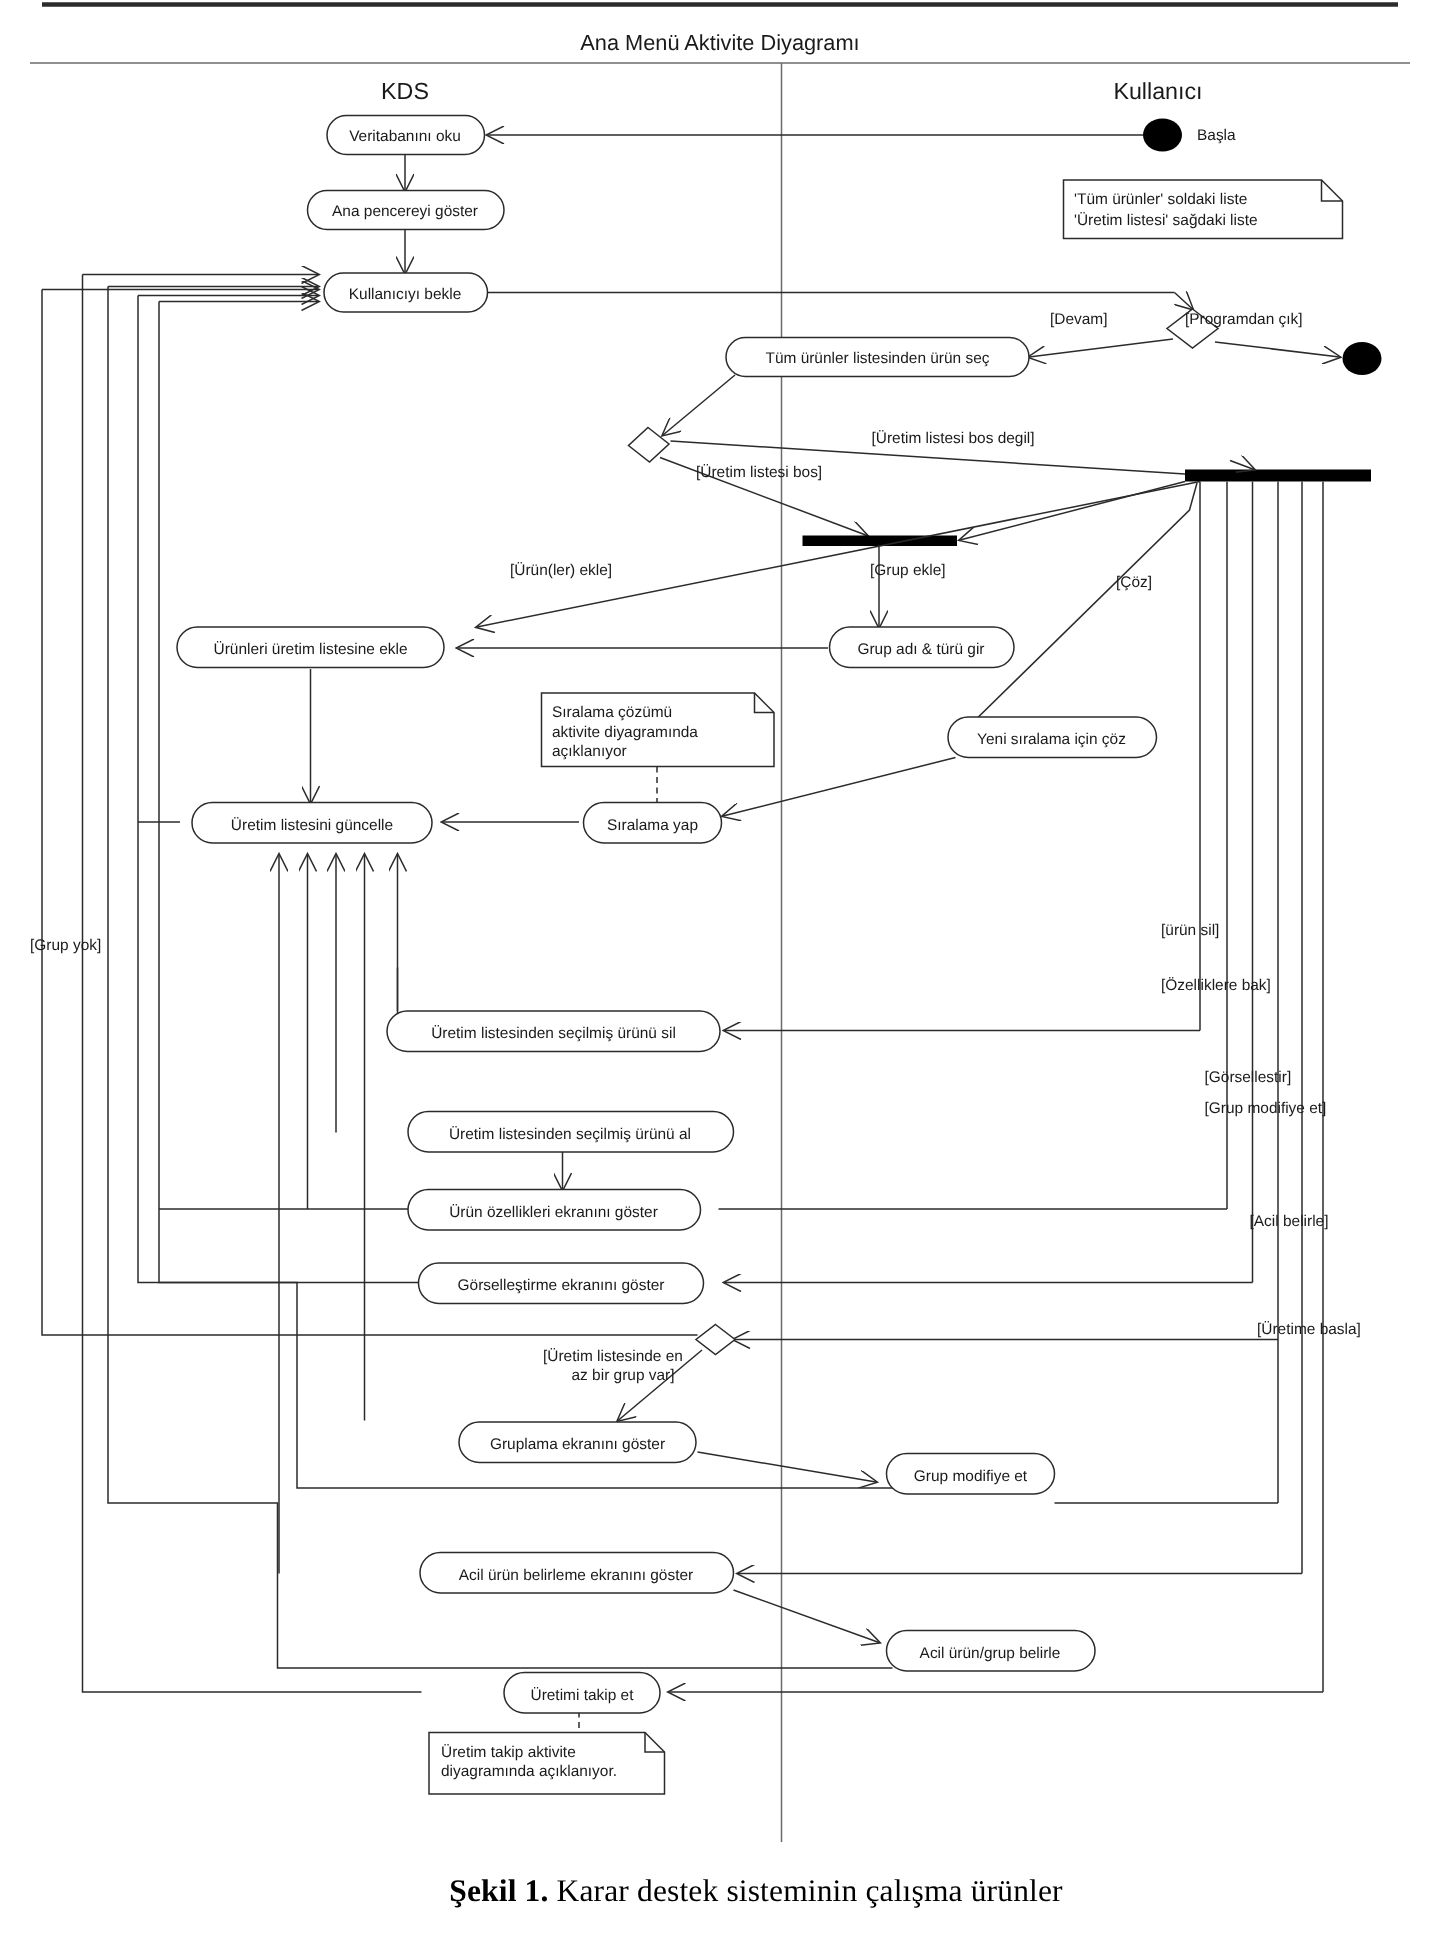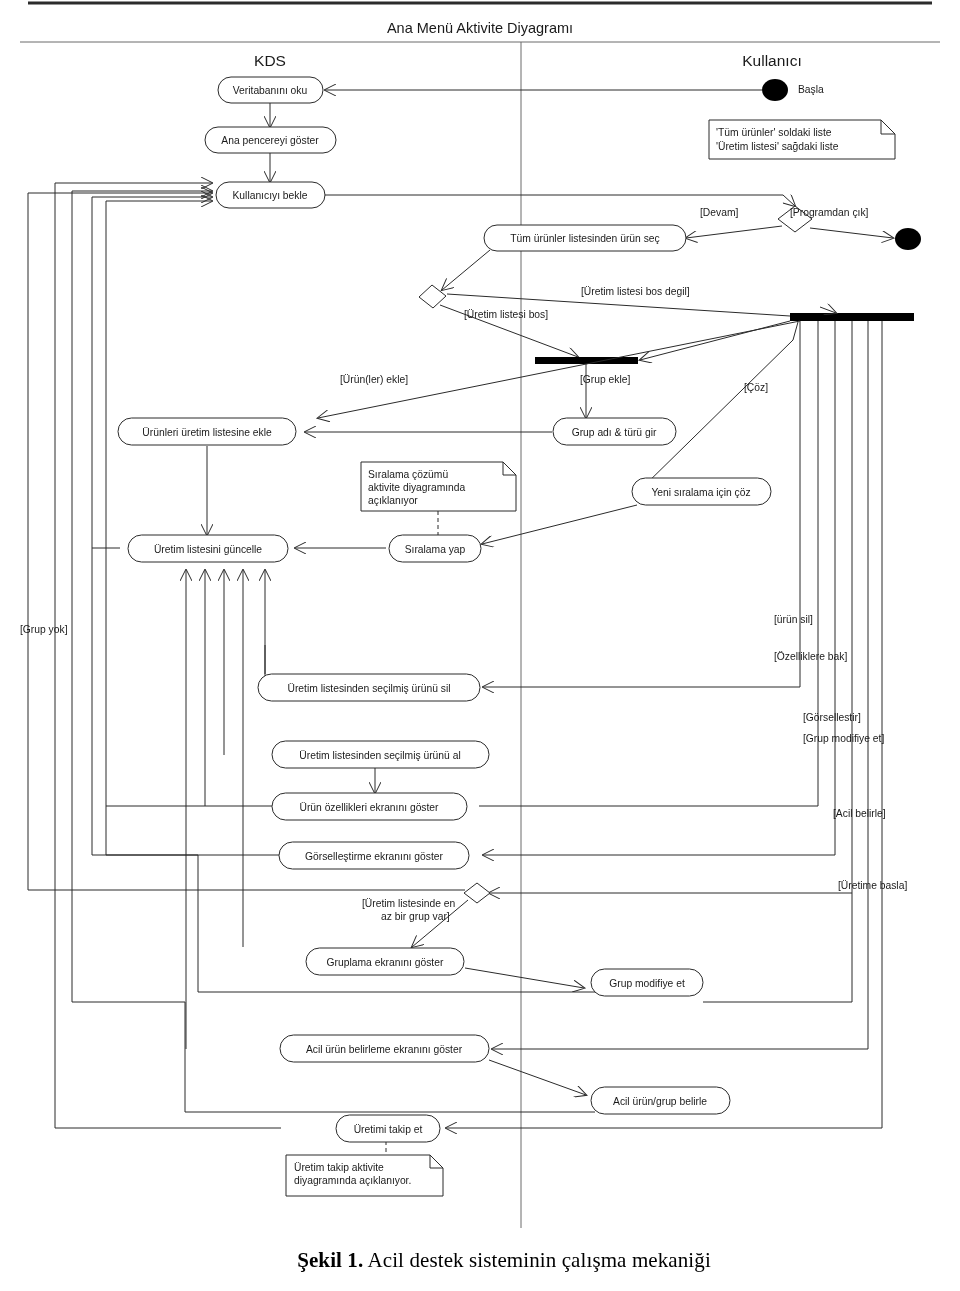--- a/index.html
+++ b/index.html
@@ -244,16 +244,16 @@
     <text class="t-guard" x="774" y="660">[Özelliklere bak]</text>
     <text class="t-guard" x="803" y="721">[Görsellestir]</text>
     <text class="t-guard" x="803" y="742">[Grup modifiye et]</text>
     <text class="t-guard" x="833" y="817">[Acil belirle]</text>
     <text class="t-guard" x="838" y="889">[Üretime basla]</text>
     <text class="t-guard" x="362" y="907">[Üretim listesinde en</text>
     <text class="t-guard" x="381" y="920">az bir grup var]</text>
   </svg>
 
   <div class="caption">
-    <b>Şekil 1.</b><span> Acil destek sisteminin çalışma mekaniği</span>
+    <b>Şekil 1.</b><span> Karar destek sisteminin çalışma ürünler</span>
   </div>
 
 </div>
 
 </body></html>

